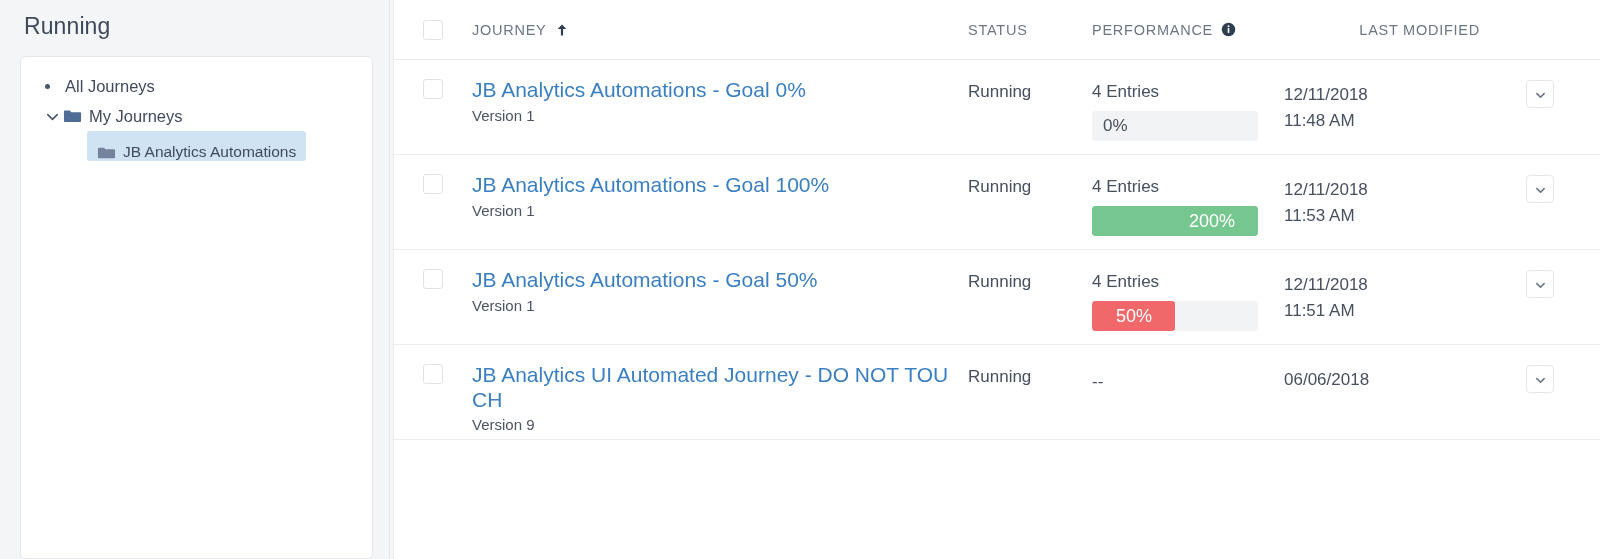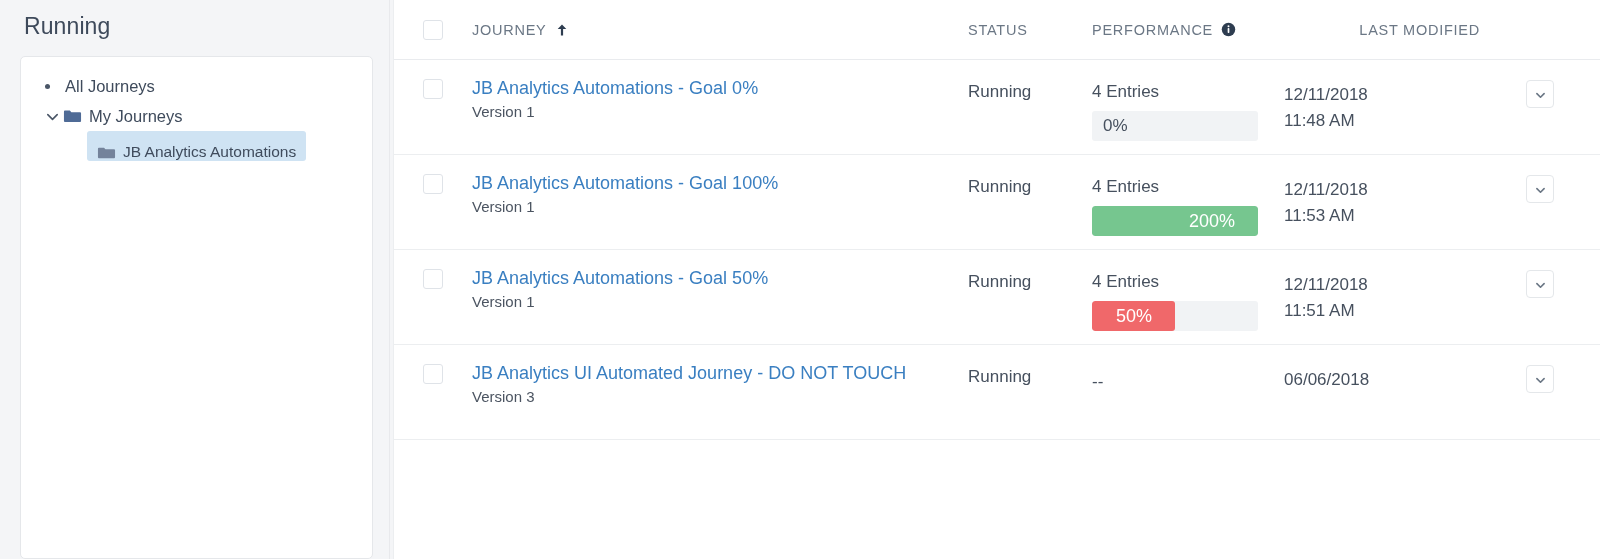--- a/index.html
+++ b/index.html
@@ -92,21 +92,21 @@
   .info-ic { margin-left: 8px; display: inline-flex; }
 
   .chk {
     width: 20px; height: 20px;
     border: 1.6px solid #dfe3e8; border-radius: 3px;
     background: #fff;
   }
 
   .row .c-journey { padding-top: 18px; }
   .j-title {
-    font-size: 18px; color: #3a7fc1; line-height: 1.17;
+    font-size: 21px; color: #3a7fc1; line-height: 1.17;
     word-break: break-all; text-decoration: none; display: block;
   }
   .j-ver { font-size: 15px; color: #4b5461; margin-top: 4px; }
 
   .row .c-status { padding-top: 22px; }
   .status-txt { font-size: 17px; color: #46505e; }
 
   .row .c-perf { padding-top: 22px; }
   .entries { font-size: 17px; color: #46505e; margin-bottom: 9px; }
   .bar-track {
@@ -303,21 +303,21 @@
                 </svg></span>
             </button>
           </div>
         </div>
         <div class="row">
           <div class="c-check">
             <span class="chk"></span>
           </div>
           <div class="c-journey">
             <a class="j-title" href="#">JB Analytics UI Automated Journey - DO NOT TOUCH</a>
-            <div class="j-ver">Version 3</div>
+            <div class="j-ver">Version 9</div>
           </div>
           <div class="c-status"><span class="status-txt">Running</span></div>
           <div class="c-perf">
             <div class="dashes">--</div>
           </div>
           <div class="c-mod">
             <div class="mod-line">06/06/2018</div>
           </div>
           <div class="c-act">
             <button class="act-btn">

